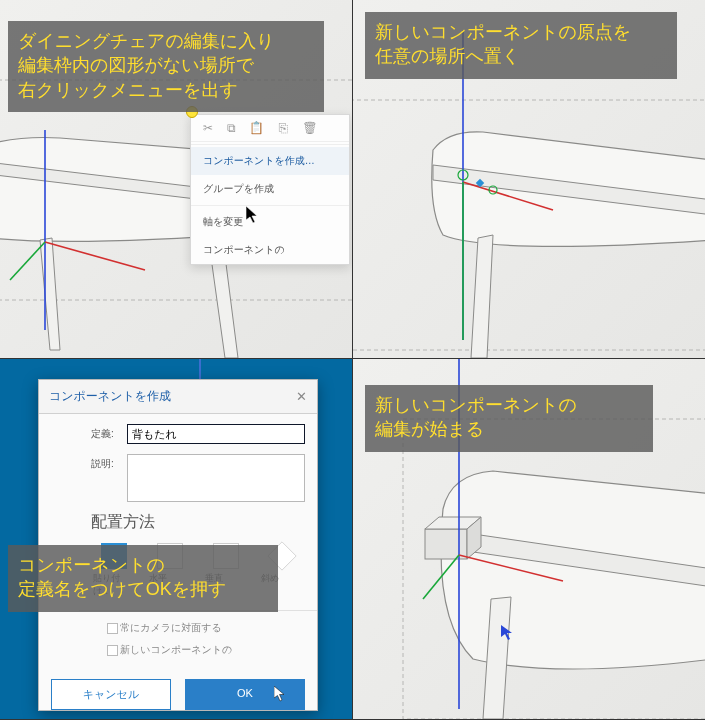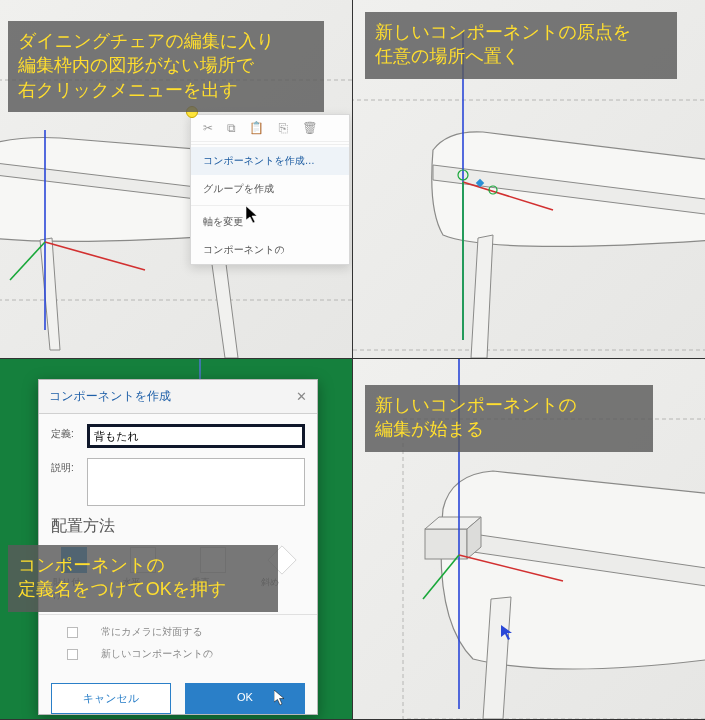--- a/index.html
+++ b/index.html
@@ -21,21 +21,21 @@
     height: 720px;
   }
   .panel {
     position: relative;
     overflow: hidden;
   }
   .panel-bg-light {
     background: linear-gradient(135deg, #f0f0ee 0%, #e6e6e4 100%);
   }
   .panel-bg-dark {
-    background: #15803d;
+    background: #0369a1;
   }
   .caption {
     position: absolute;
     background: rgba(90,90,90,0.82);
     color: #ffde2e;
     font-size: 18px;
     line-height: 1.35;
     padding: 8px 10px 10px 10px;
     font-weight: 500;
     z-index: 50;
@@ -94,26 +94,26 @@
     background:#f4f4f4;
     color:#1e5fa8;
     border-bottom:1px solid #d0d0d0;
     padding: 8px 10px;
     font-size: 12px;
     display:flex;
     justify-content:space-between;
     align-items:center;
   }
   .dialog-close { color:#888; cursor:pointer; font-size:13px; }
-  .dialog-body { padding: 10px 12px 8px 12px; }
+  .dialog-body { padding: 10px 12px 8px 12px; margin-left: 40px; }
   .form-row { display:flex; align-items:flex-start; margin-bottom:10px; }
   .form-label { width: 36px; color:#555; font-size:10px; padding-top:3px;}
   .form-input {
     flex:1;
-    border:3px solid #0f172a;
+    border:1px solid #0f172a;
     background:#fff;
     font-size:11px;
     padding: 3px 4px;
   }
   .form-textarea {
     flex:1;
     border:1px solid #b8b8b8;
     background:#fff;
     height: 48px;
     resize:none;
@@ -132,21 +132,21 @@
   }
   .align-icon {
     width: 26px; height: 26px;
     margin: 0 auto 3px auto;
     border:1px solid #ccc;
     background:#fff;
     position:relative;
   }
   .align-icon.sel { background:#2a8fd6; border-color:#2a8fd6; }
   .hr { height:1px; background:#e0e0e0; margin: 6px -12px; }
-  .chk-row { display:flex; align-items:center; gap:23px; padding:4px 16px; color:#888; font-size:10px;}
+  .chk-row { display:flex; align-items:center; gap:2px; padding:4px 16px; color:#888; font-size:10px;}
   .chk-box { width:11px; height:11px; border:1px solid #bbb; background:#fff; }
   .dialog-footer {
     display:flex;
     justify-content:space-between;
     padding: 10px 12px 0 12px;
     gap: 14px;
   }
   .btn {
     flex:1;
     text-align:center;

